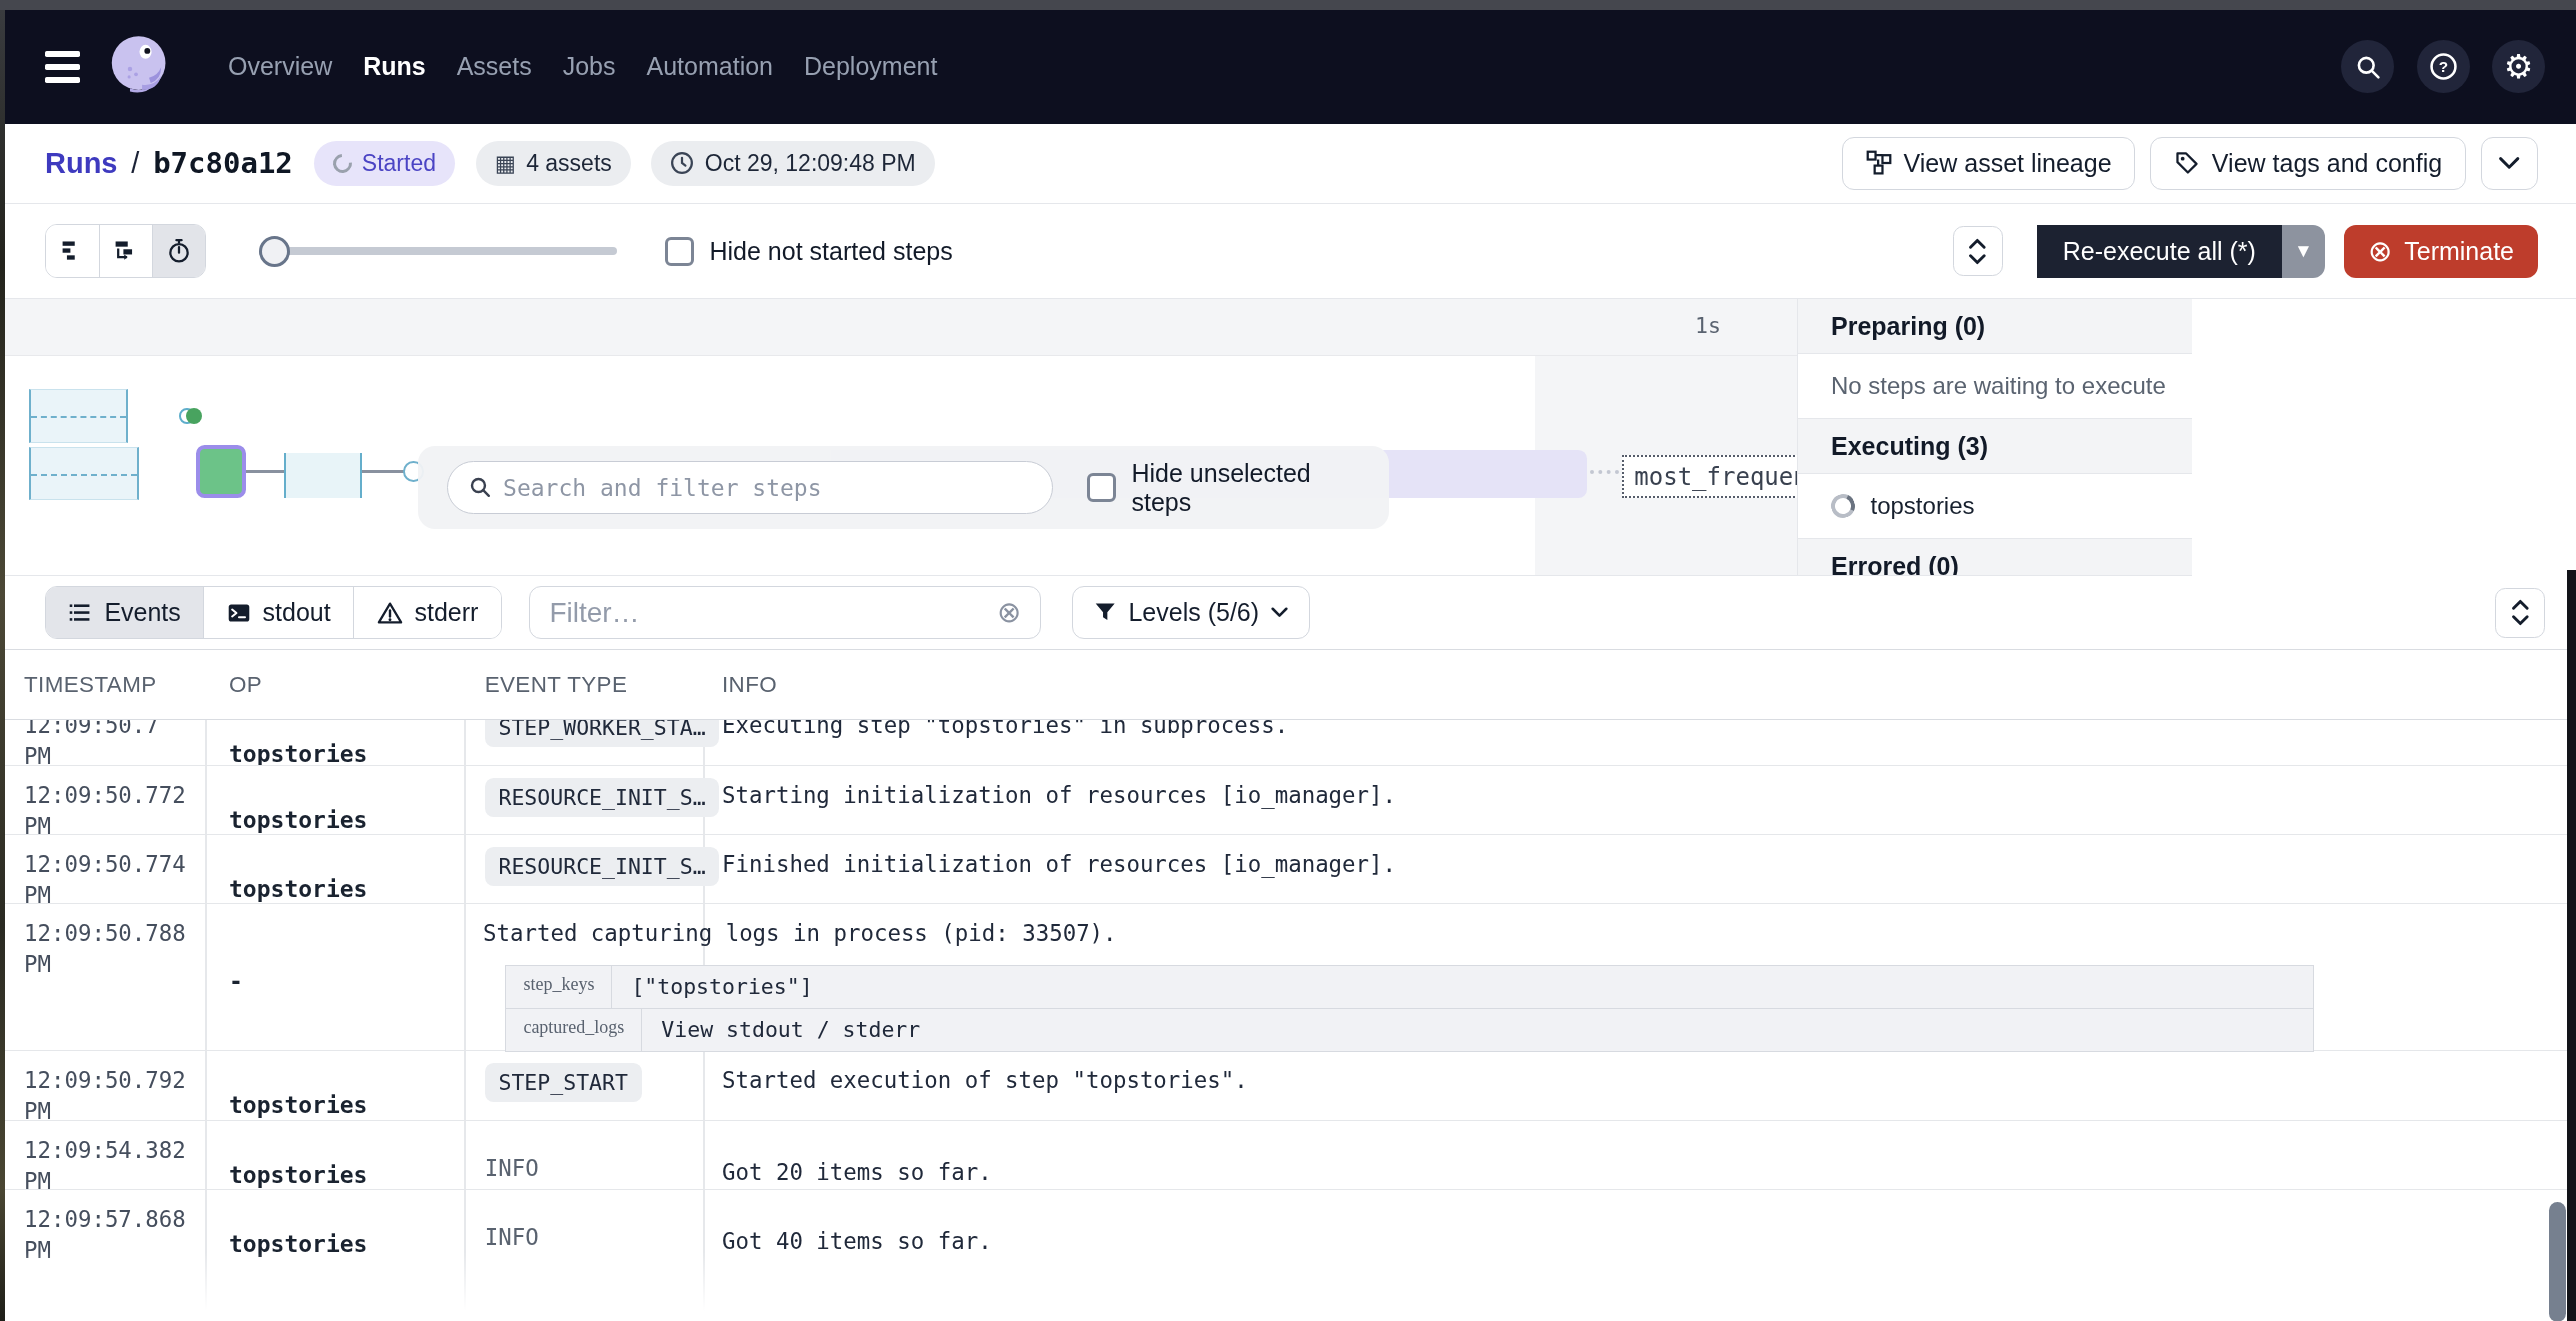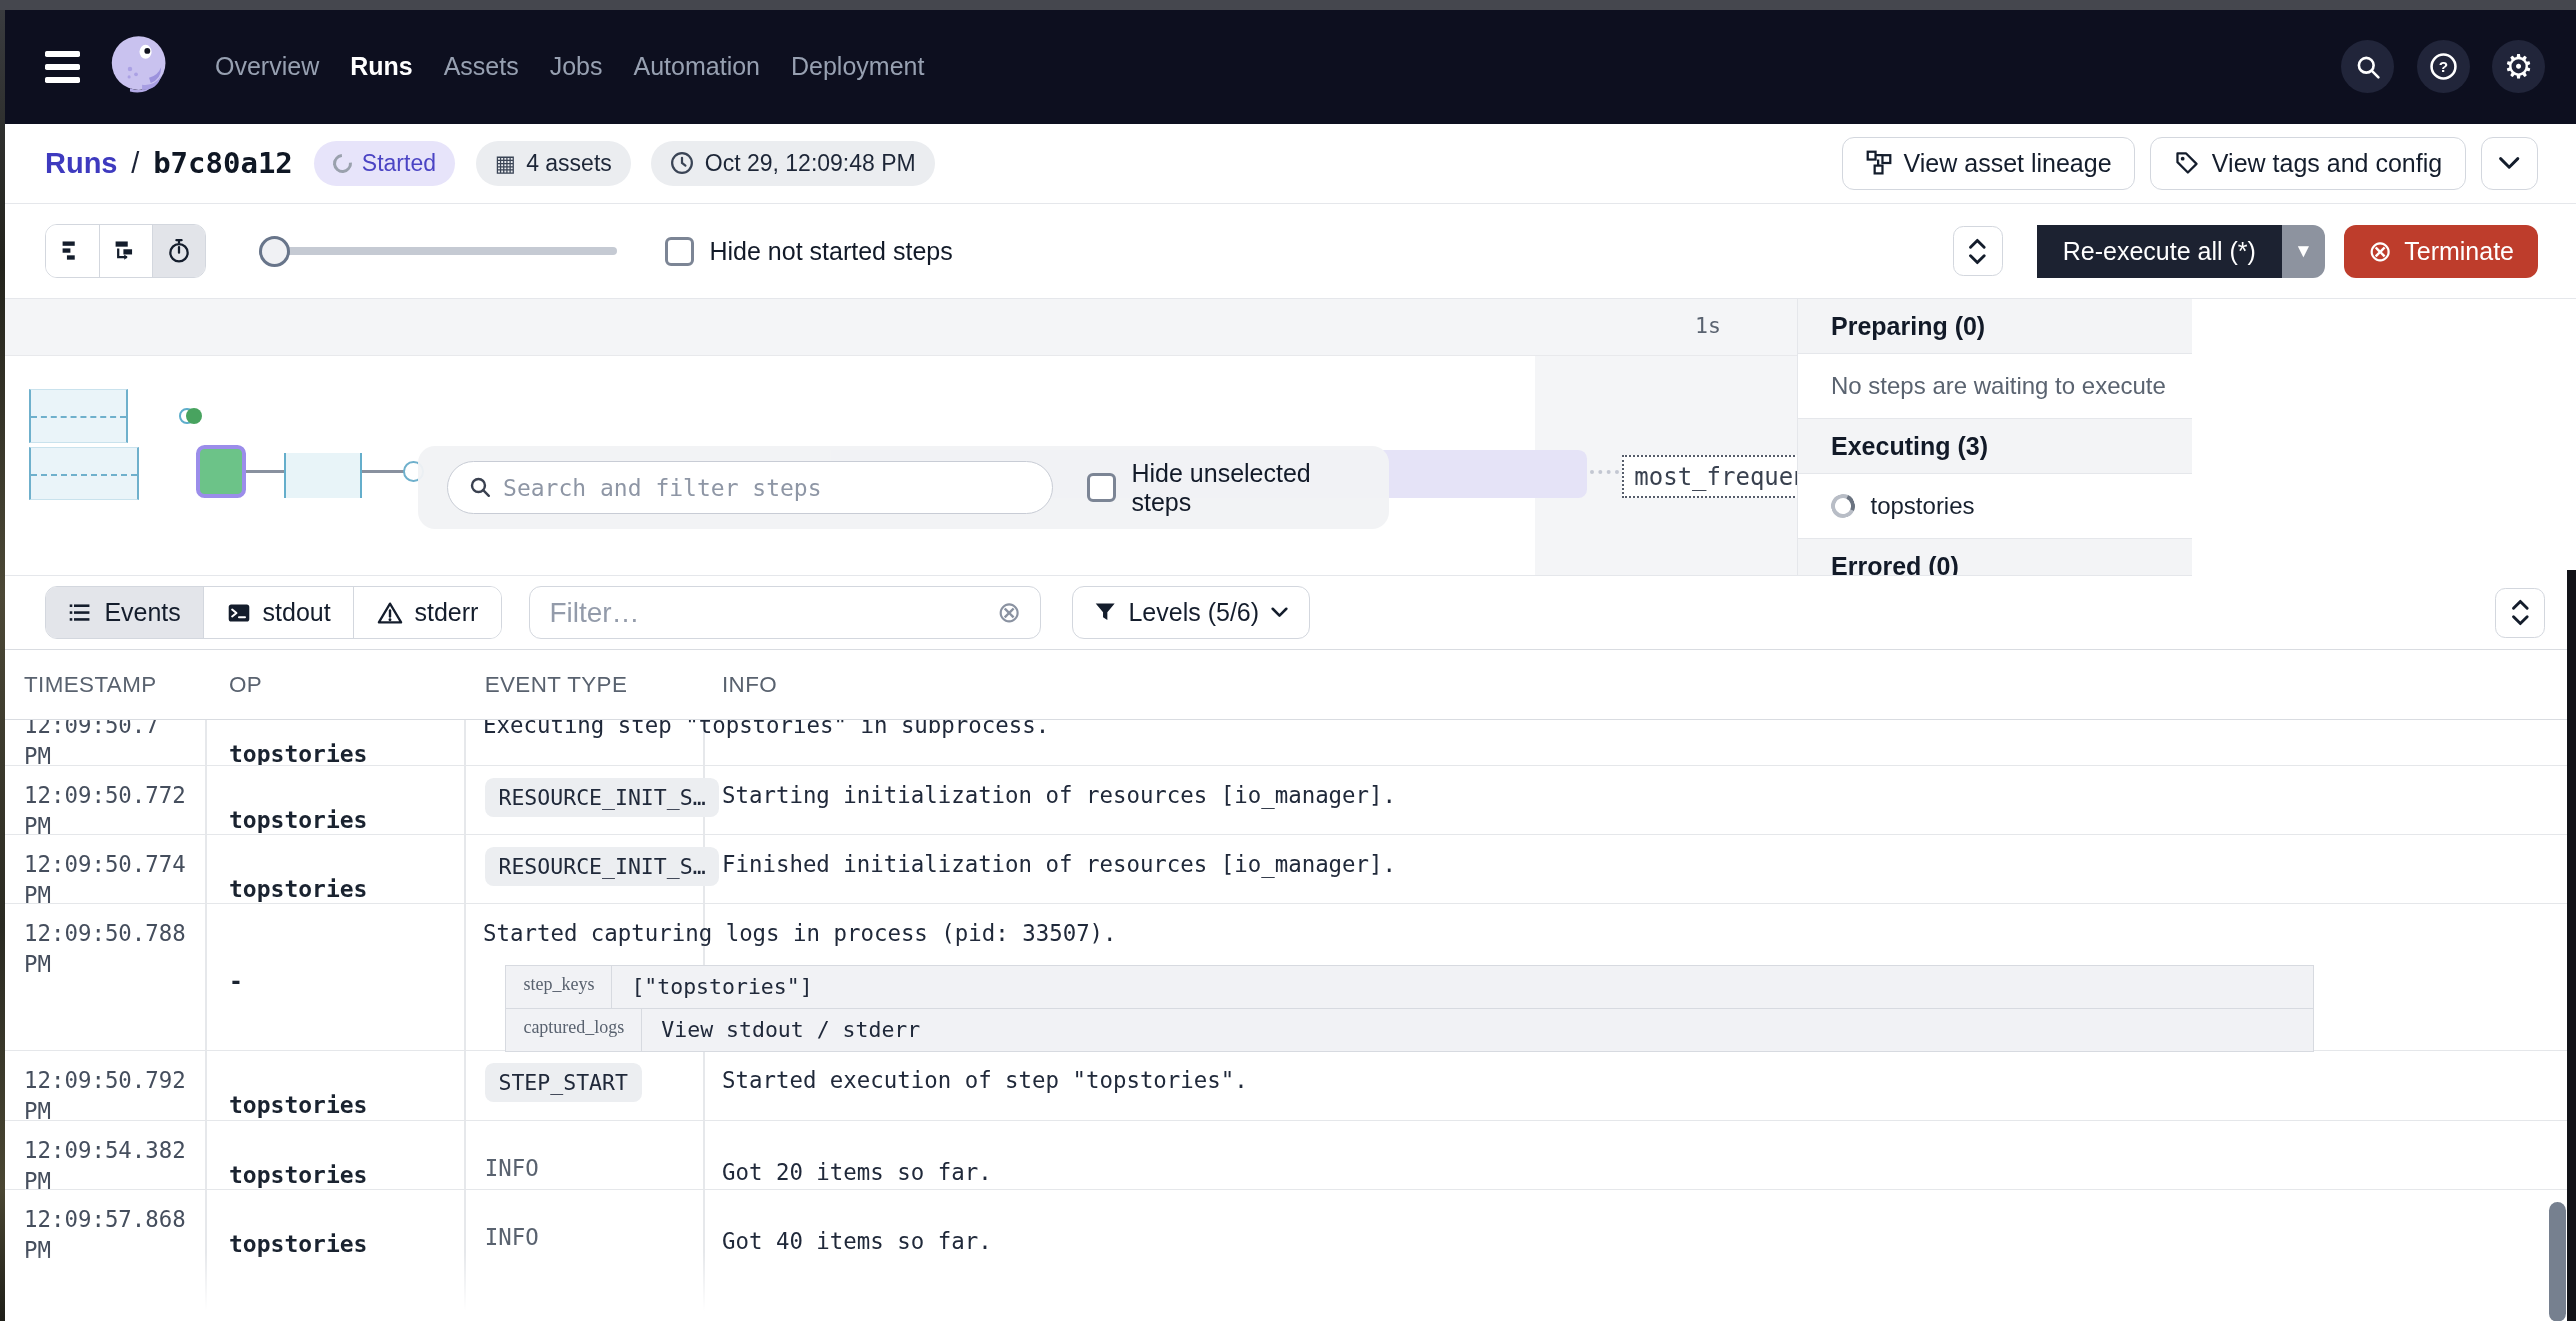--- a/index.html
+++ b/index.html
@@ -13,21 +13,21 @@
     background:linear-gradient(#3a3c40,#23231c 20%,#4c4836 45%,#2a2a22 70%,#4a4632 90%,#1e1e18); }
   .right-scroll-track { position:absolute; right:0; top:570px; width:8.6px; height:751px; background:#121318; z-index:58; }
   .right-scroll-thumb { position:absolute; right:10.3px; top:1202px; width:17px; height:120px; border-radius:8.6px; background:#76808f; z-index:58; }
 
   
   .navbar { position:absolute; left:0; top:9.5px; width:2576px; height:114px; background:#0d0f1f;
     display:flex; align-items:center; z-index:50; }
   .hamburger { width:35px; height:32px; margin-left:45px; display:flex; flex-direction:column; justify-content:space-between; cursor:pointer; }
   .hamburger span { display:block; height:6px; background:#fff; border-radius:1.7px; }
   .logo { margin-left:24px; width:71px; height:71px; }
-  .nav-items { display:flex; gap:31px; margin-left:40px; }
+  .nav-items { display:flex; gap:31px; margin-left:53px; }
   .nav-item { font-size:25px; color:#97a0b1; cursor:pointer; }
   .nav-item.active { color:#ffffff; font-weight:700; }
   .nav-right { margin-left:auto; margin-right:31px; display:flex; gap:22.4px; }
   .nav-icon-btn { width:53px; height:53px; border-radius:50%; background:#21253a; display:flex; align-items:center; justify-content:center; color:#fff; cursor:pointer; }
 
   
   .run-header { position:absolute; left:0; top:123px; width:2576px; height:81px; background:#fff;
     border-bottom:1.7px solid #e5e7eb; display:flex; align-items:center; padding:0 38px 0 45px; }
   .crumb-root { font-size:29px; font-weight:700; color:#3e3abf; cursor:pointer; }
   .crumb-sep { font-size:29px; color:#1b2236; margin:0 13.8px; }
@@ -413,20 +413,21 @@
 
   <div class="rows">
 
     <div class="lrow clip-53">
       <div class="clip-inner">
         <div class="c-ts">
             <div class="ts-line">12:09:50.7</div>
             <div class="ts-line">PM</div>
           </div>
         <div class="c-op" style="padding-top:45px;"><span class="op-txt">topstories</span></div>
+        <div class="c-type"><span class="badge">STEP_WORKER_STA…</span></div>
         <div class="c-info"><span class="info-txt">Executing step "topstories" in subprocess.</span></div>
       </div>
     </div>
 
     <div class="lrow" style="height:69px;">
       <div class="c-ts">
           <div class="ts-line">12:09:50.772</div>
           <div class="ts-line">PM</div>
         </div>
       <div class="c-op" style="padding-top:41px;"><span class="op-txt">topstories</span></div>

